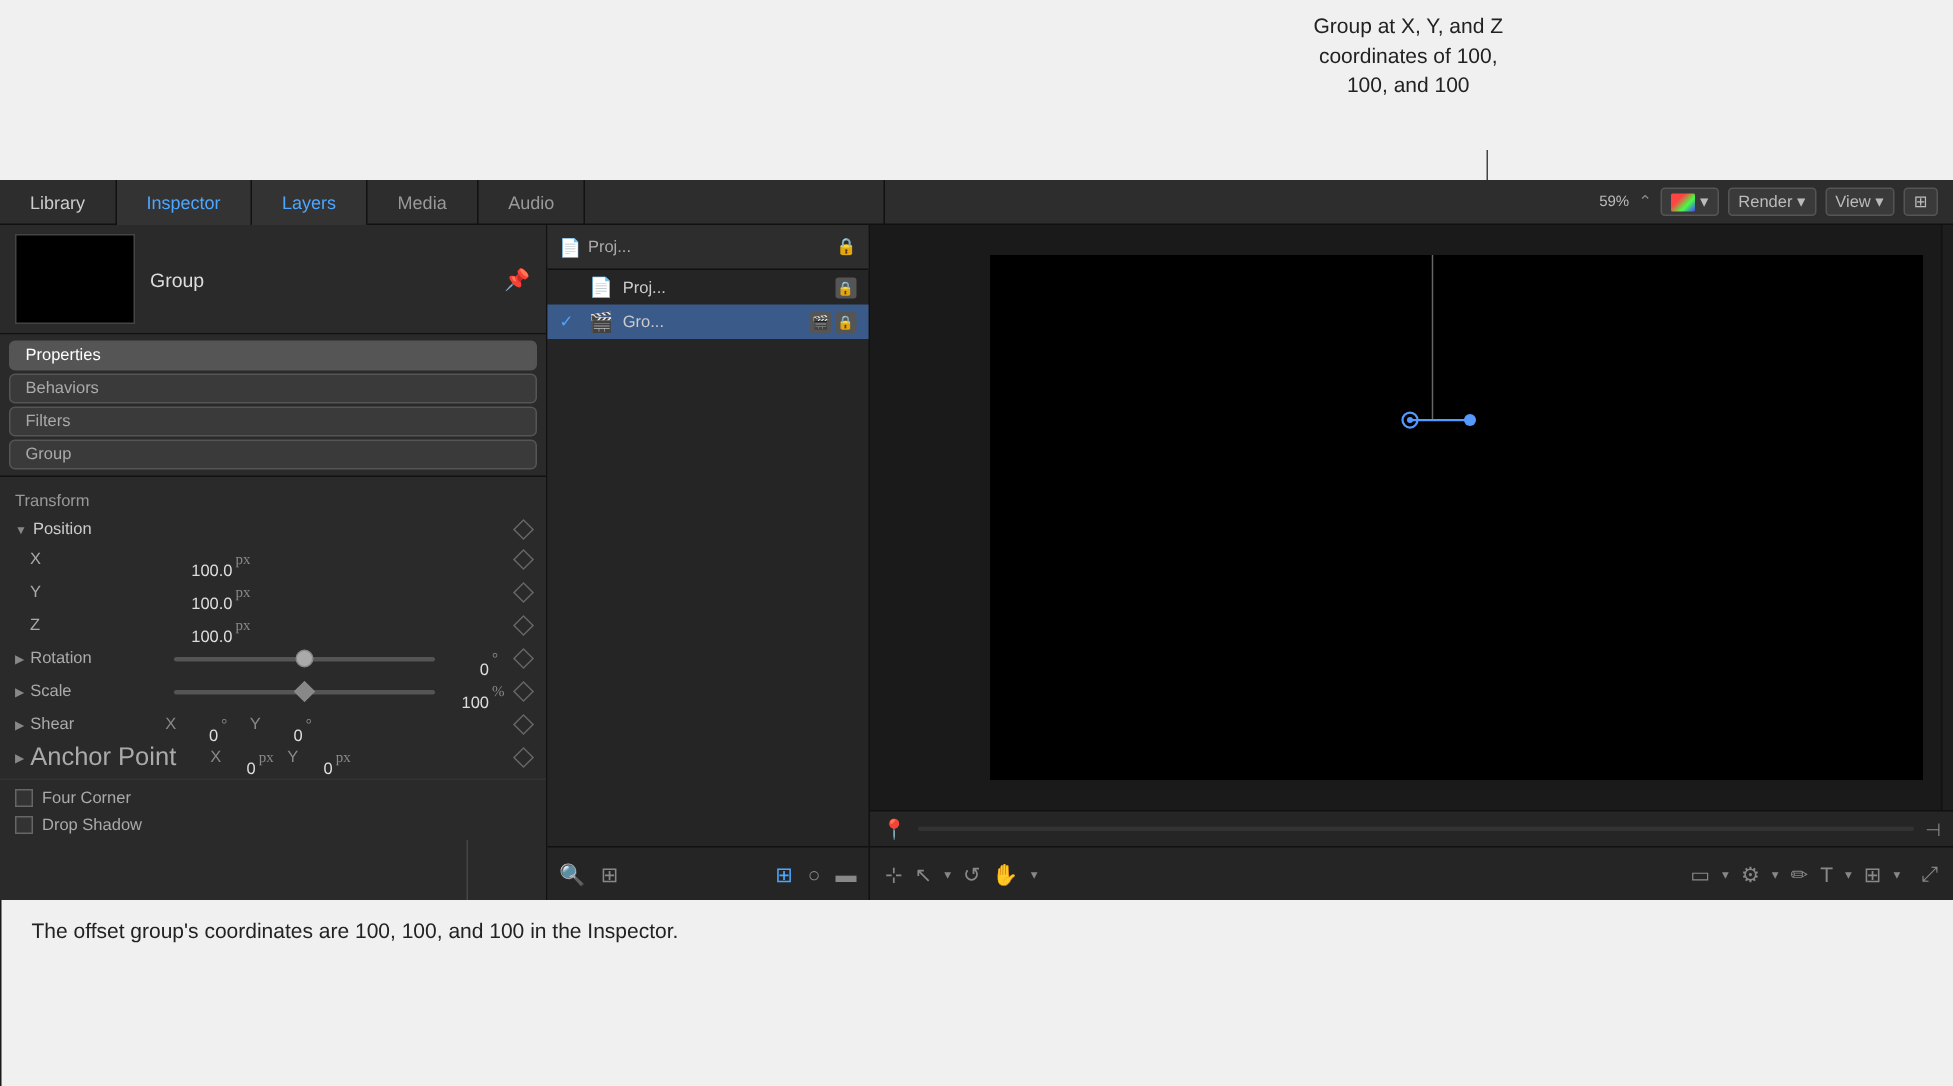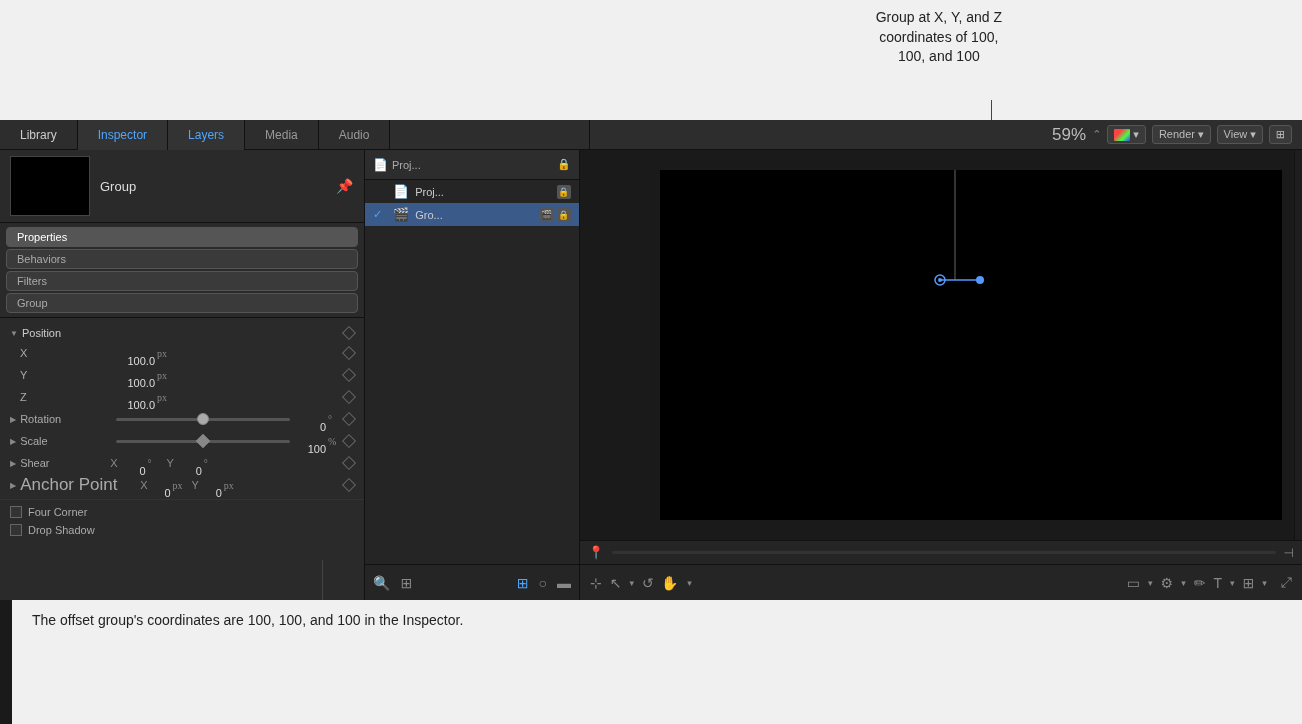--- a/index.html
+++ b/index.html
@@ -100,21 +100,21 @@
       background: #3a3a3a;
       border: 1px solid #555;
       border-radius: 3px;
       padding: 2px 6px;
       cursor: pointer;
       display: flex;
       align-items: center;
       gap: 3px;
     }
     .zoom-display {
-      font-size: 17px;
+      font-size: 10px;
       color: #bbb;
     }
 
     
     .content-area {
       flex: 1;
       display: flex;
       overflow: hidden;
     }
 
@@ -400,21 +400,21 @@
     .canvas-tool {
       font-size: 14px;
       color: #888;
       cursor: pointer;
     }
 
     
     .annotation-bottom {
       position: absolute;
       bottom: 0;
-      left: 12px;
+      left: 1px;
       right: 0;
       height: 124px;
       background: #f0f0f0;
       display: flex;
       align-items: flex-start;
       padding: 10px 20px;
       margin-top: 24px;
     }
     .annotation-bottom-text {
       font-size: 14px;
@@ -496,20 +496,21 @@
 
       <div class="inspector-sub-tabs">
         <div class="sub-tab active">Properties</div>
         <div class="sub-tab">Behaviors</div>
         <div class="sub-tab">Filters</div>
         <div class="sub-tab">Group</div>
       </div>
 
       <div class="properties-panel">
 
+        <div class="section-header">Transform</div>
 
         <div class="prop-group-header">
           <span class="triangle">▼</span>
           <span class="prop-group-label">Position</span>
           <div class="prop-diamond" style="margin-left:auto;"></div>
         </div>
 
         <div class="prop-row">
           <span class="prop-label">X</span>
           <span class="prop-value">100.0</span>

